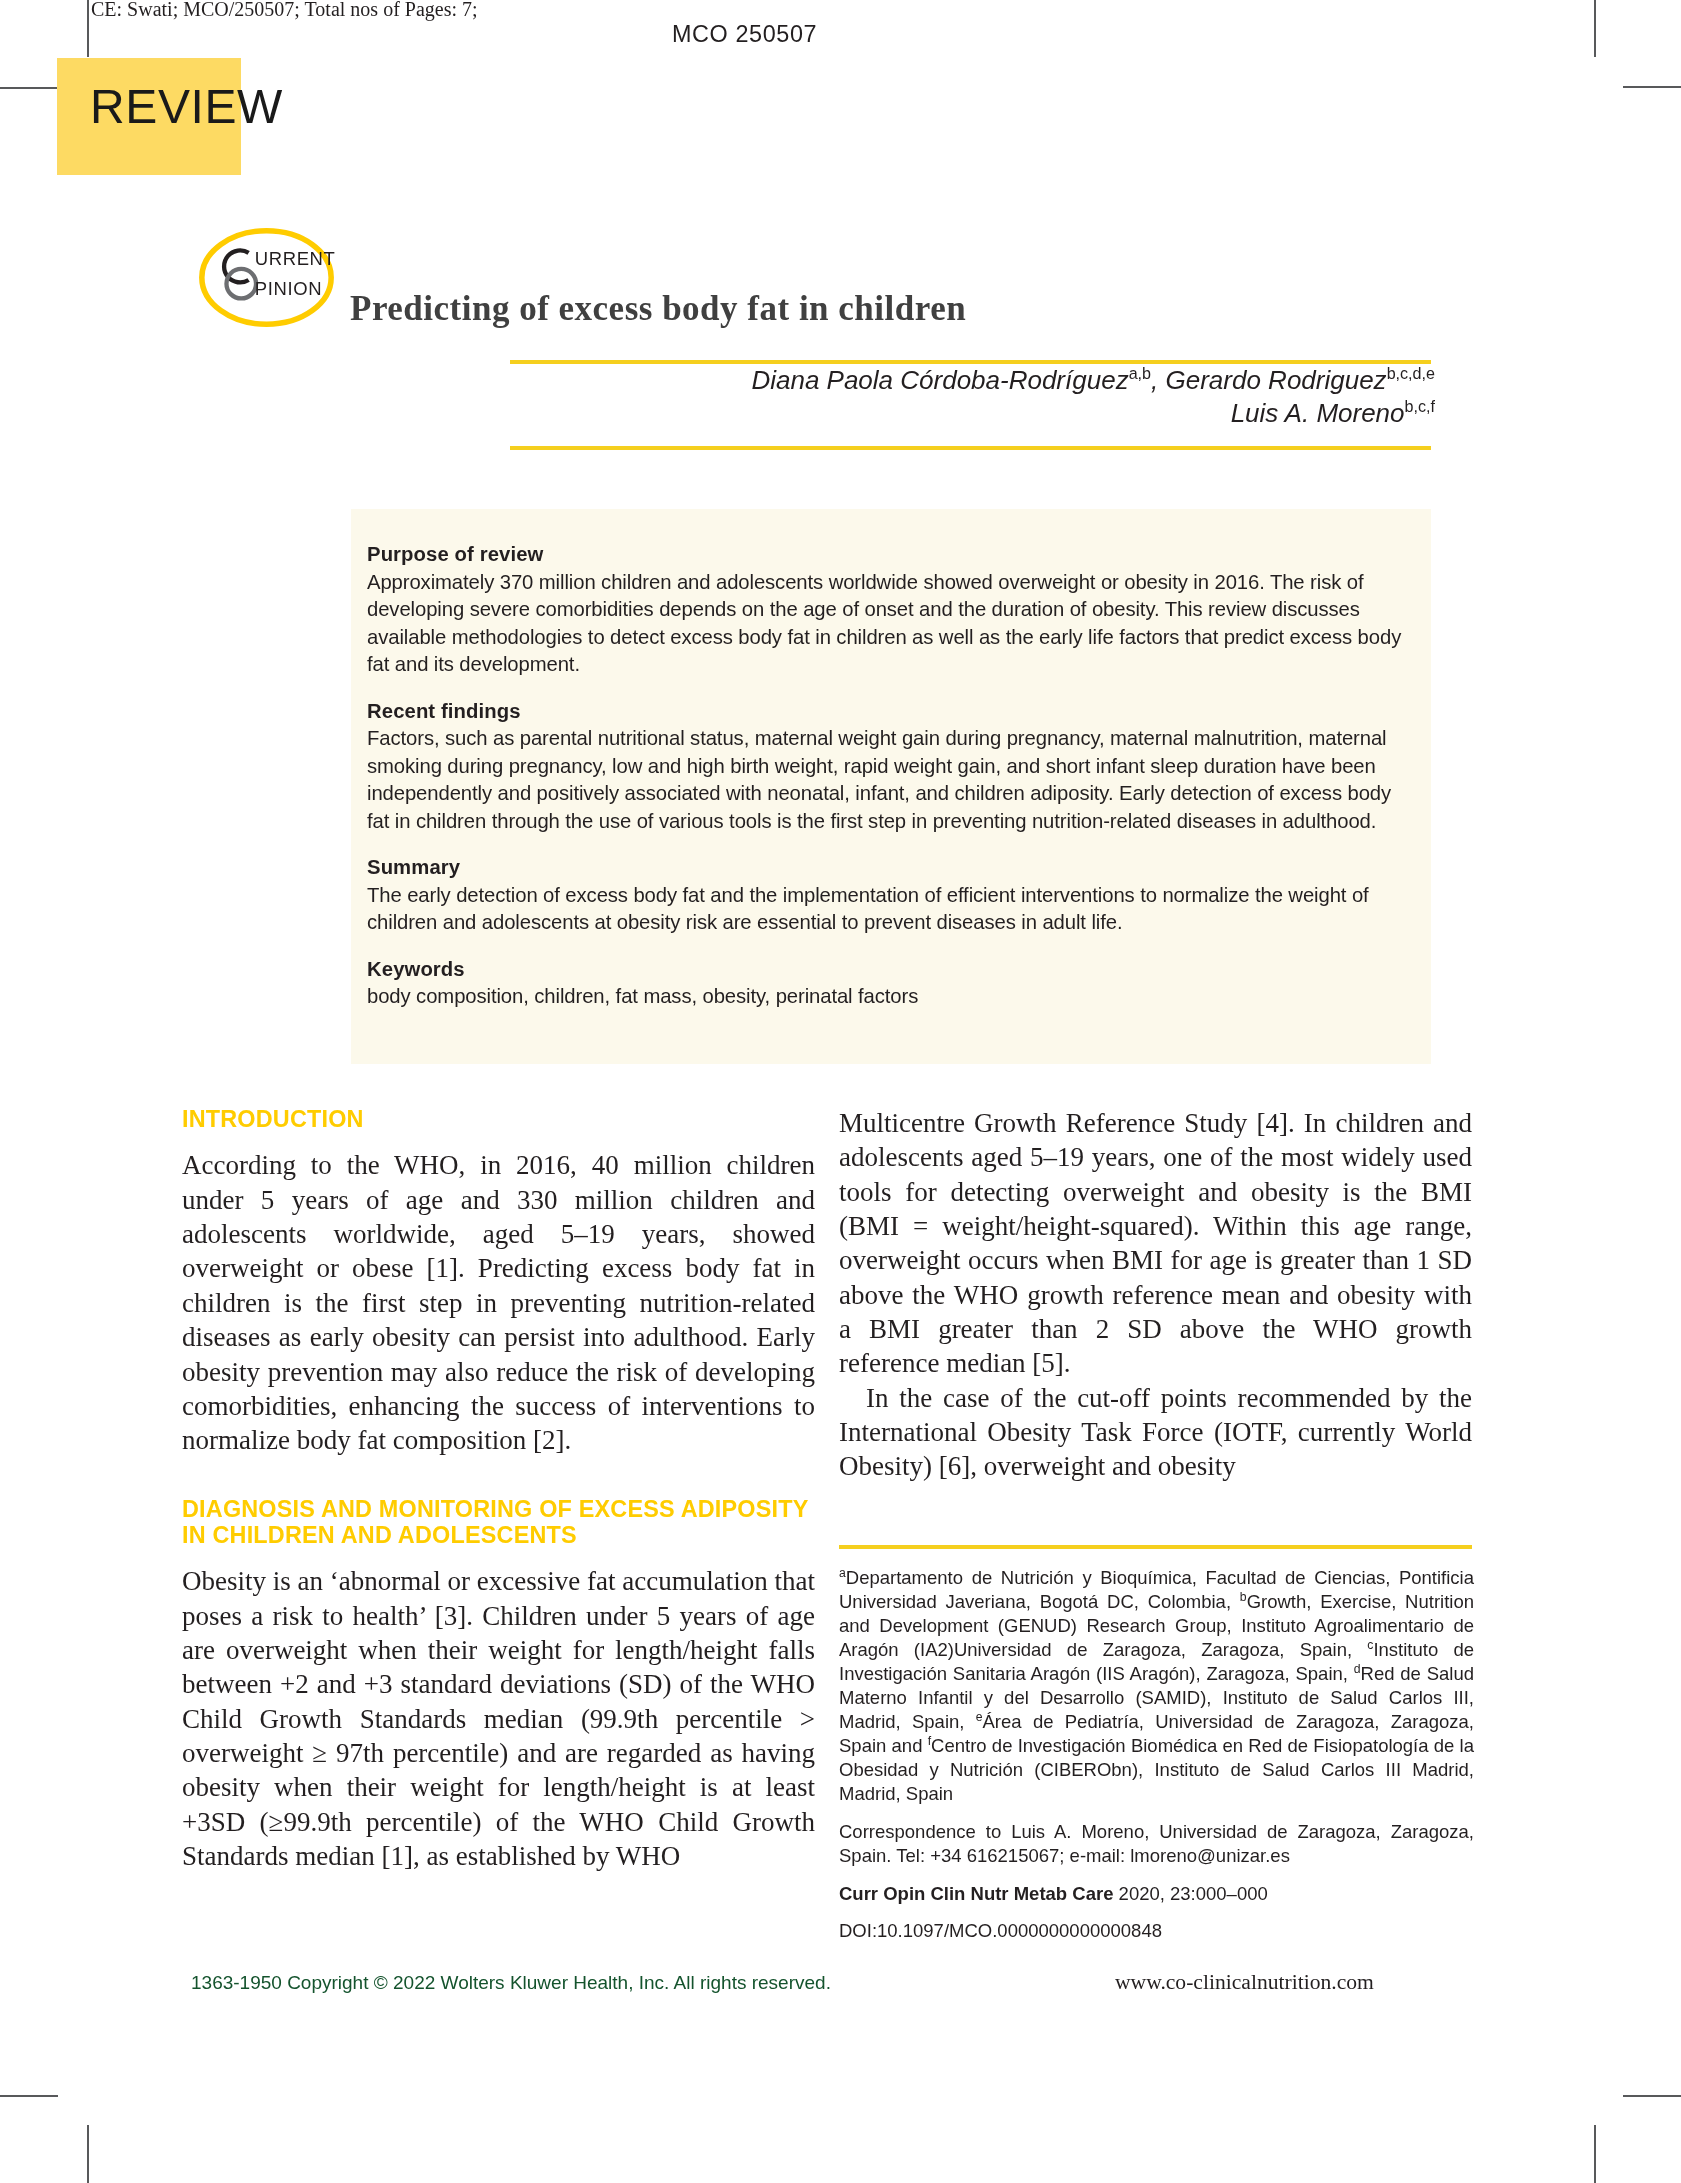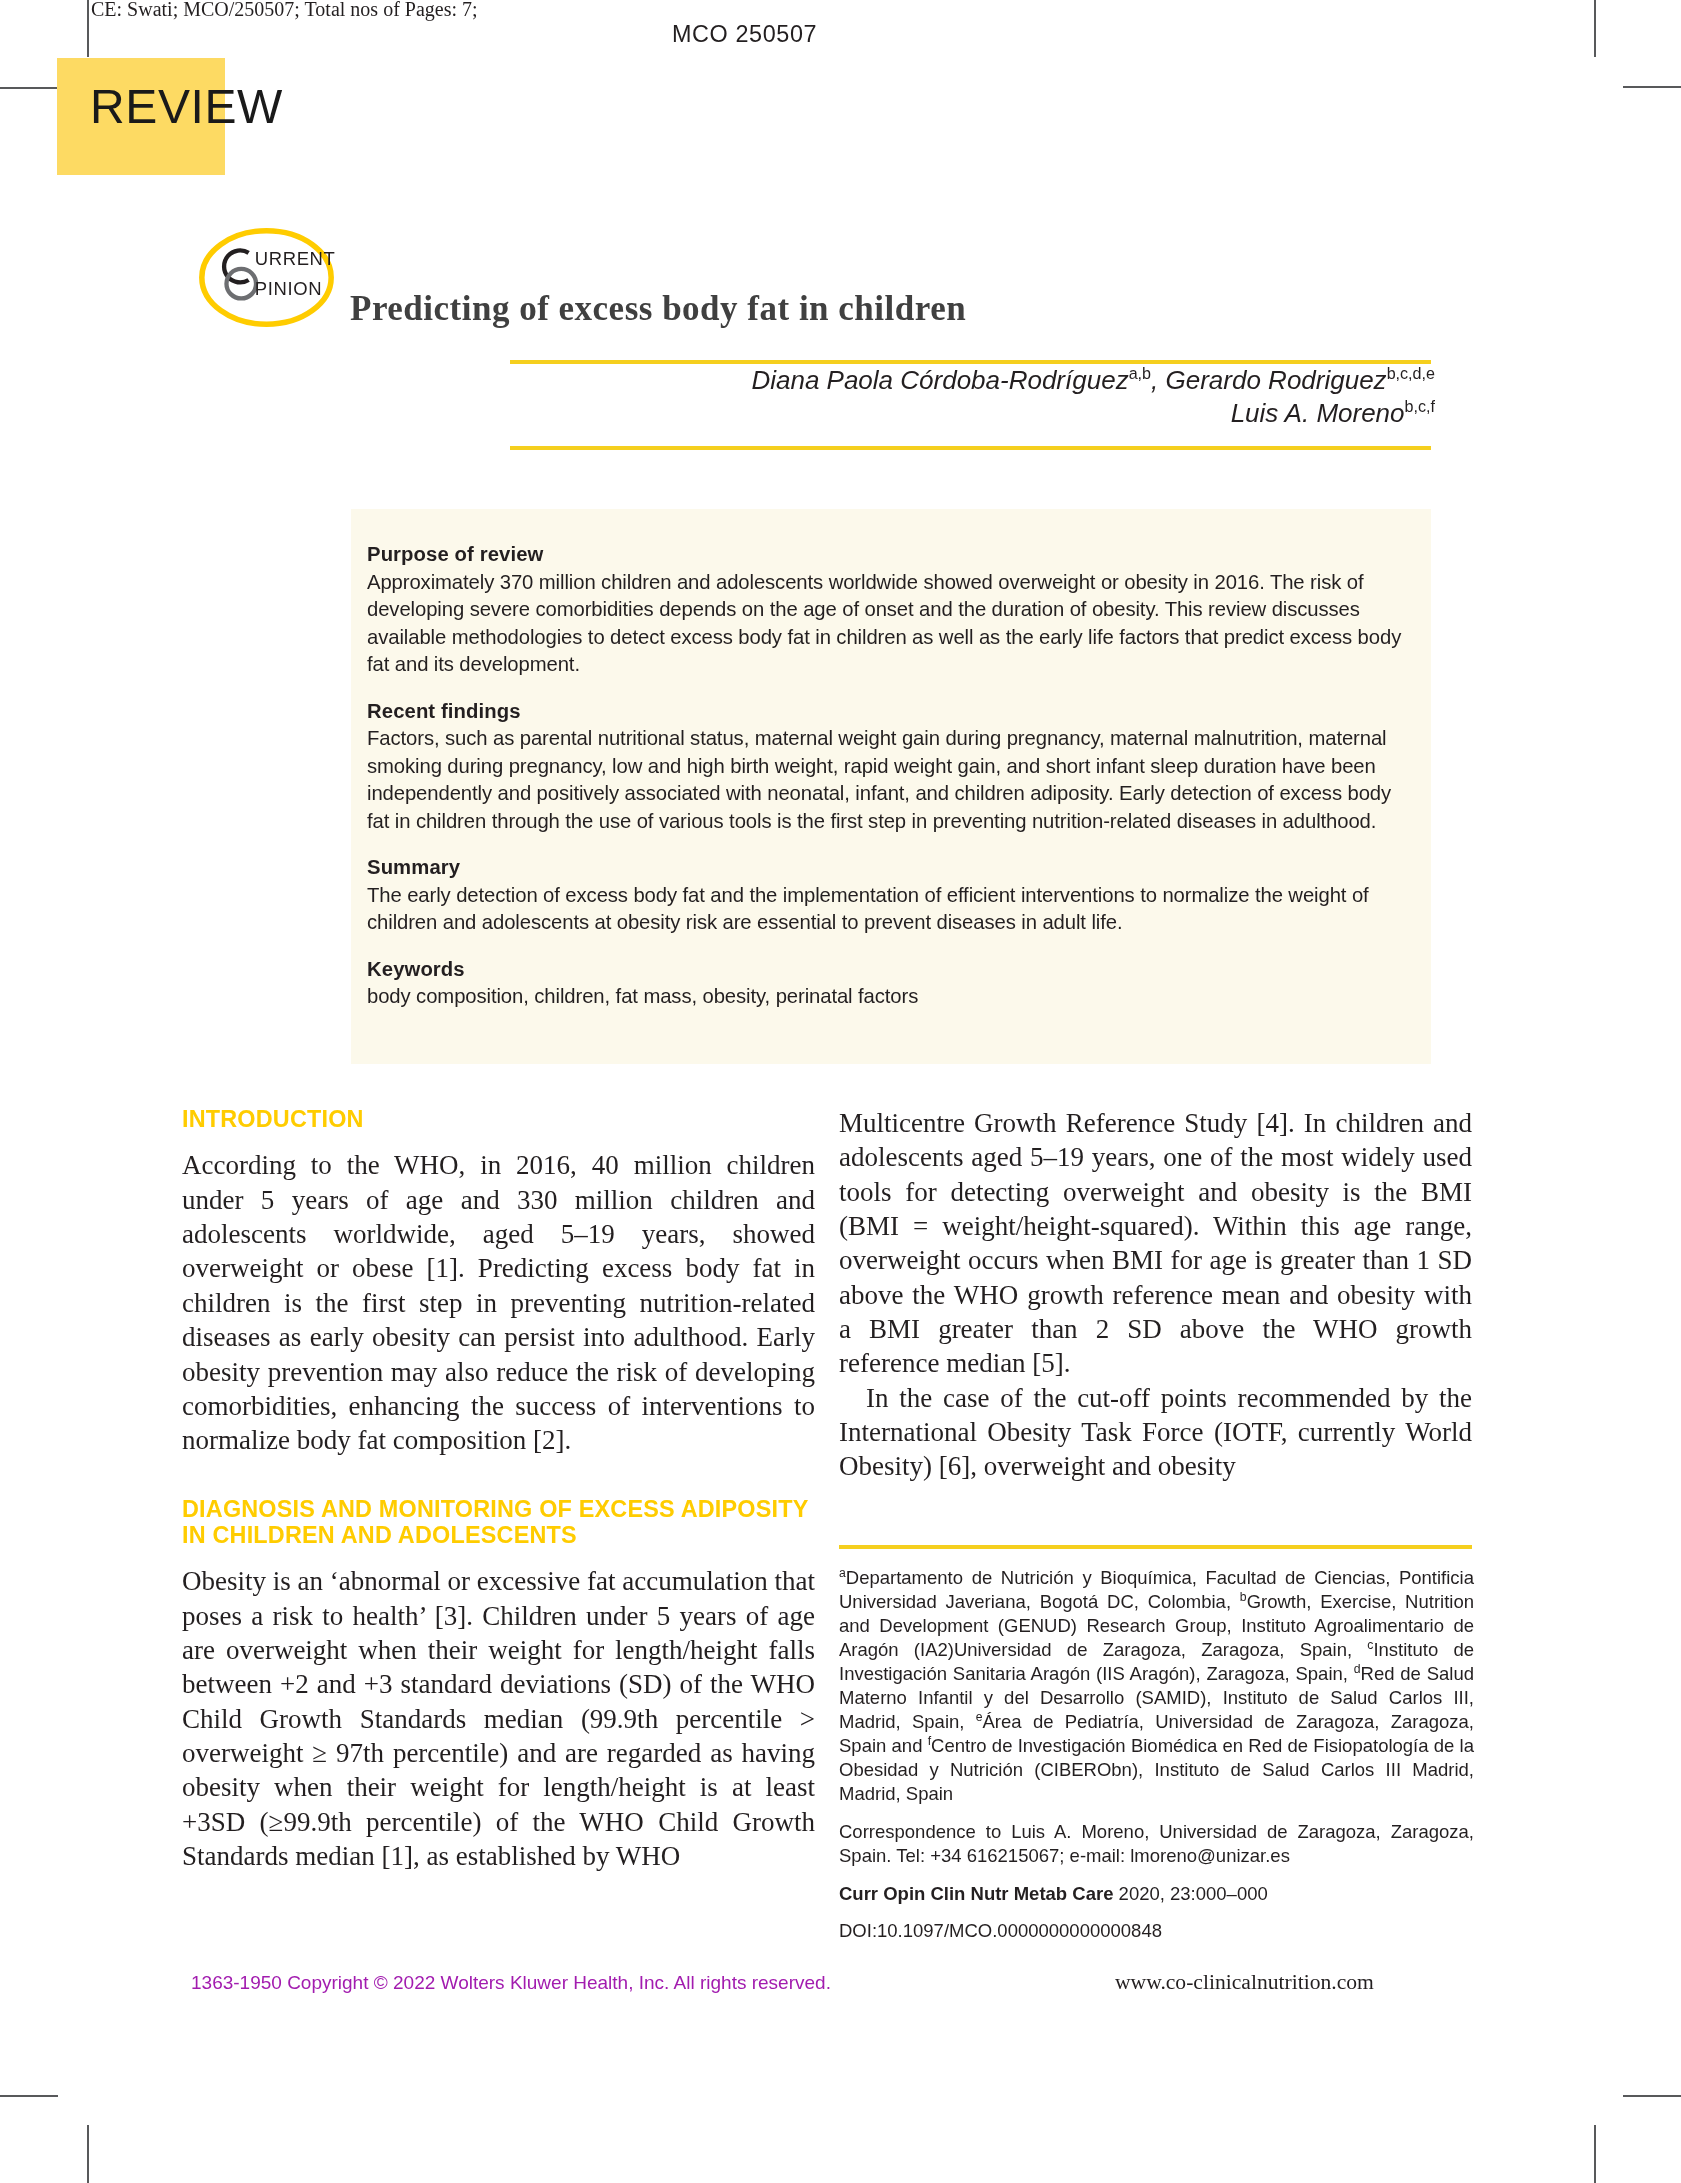--- a/index.html
+++ b/index.html
@@ -48,21 +48,21 @@
     letter-spacing: 0.6px;
     color: #231f20;
     white-space: nowrap;
   }
 
   
   .review-tab {
     position: absolute;
     left: 57px;
     top: 58px;
-    width: 168px;
+    width: 184px;
     height: 117px;
     background: #fdda63;
   }
   .review-tab span {
     position: absolute;
     left: 33px;
     top: 25px;
     font-family: "Liberation Sans", sans-serif;
     font-weight: 400;
     font-size: 48px;
@@ -208,21 +208,21 @@
   }
   .affil .journal { font-weight: bold; }
 
   
   .footer-left {
     position: absolute;
     left: 191px;
     top: 1972px;
     font-family: "Liberation Sans", sans-serif;
     font-size: 19px;
-    color: #a21caf;
+    color: #14532d;
     white-space: nowrap;
   }
   .footer-right {
     position: absolute;
     left: 1115px;
     top: 1970px;
     font-family: "Liberation Serif", serif;
     font-size: 21.6px;
     color: #231f20;
     white-space: nowrap;

